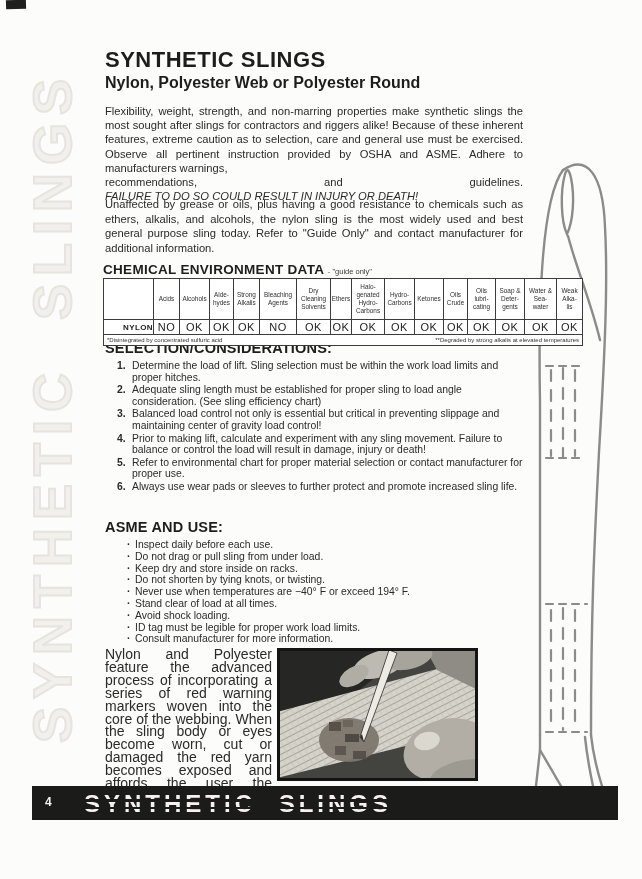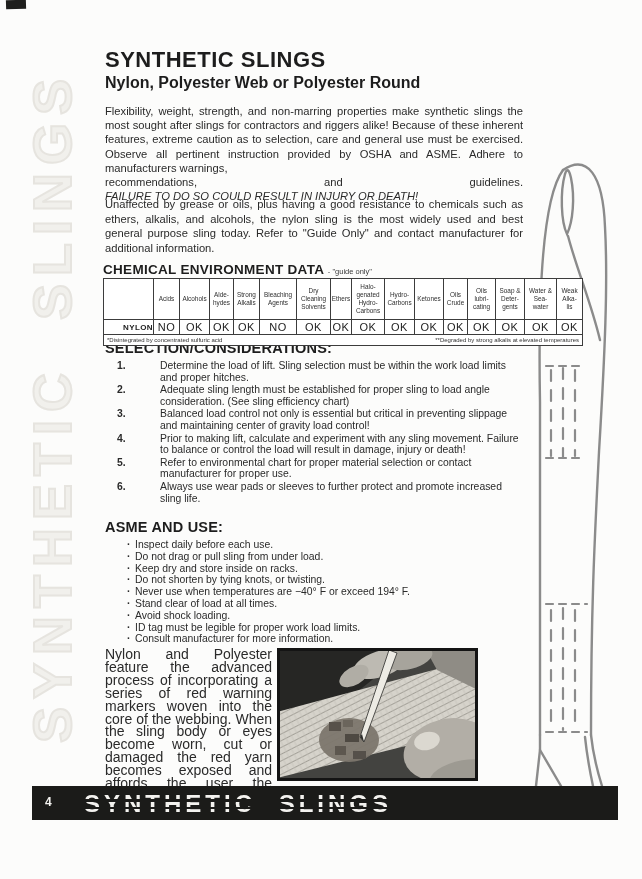--- a/index.html
+++ b/index.html
@@ -43,21 +43,21 @@
   th.rowlbl{font-size:8px;font-weight:700;text-align:right;padding-right:4px;letter-spacing:.4px;height:14px;color:#222;}
   td.val{font-size:11px;text-align:center;letter-spacing:.5px;height:14px;color:#222;}
   td.fnote-cell{height:10px;}
   .fnote{display:flex;justify-content:space-between;font-size:6px;padding:1px 3px;color:#333;}
   
   .sec-head{font-size:14.5px;font-weight:700;letter-spacing:.2px;color:#1d1d1d;margin:0 0 4px 0;}
   .selection{top:340px;}
   .care{top:519px;}
   .sel-item{display:flex;font-size:10.4px;line-height:11.6px;color:#2a2a2a;padding-left:12px;margin-bottom:1px;}
   .sel-item .num{width:15px;flex:0 0 15px;font-weight:700;text-align:left;}
-  .sel-item .txt{flex:1;margin-left:28px;}
+  .sel-item .txt{flex:1;}
   .care-item{display:flex;font-size:10.4px;line-height:11.8px;color:#2a2a2a;padding-left:22px;}
   .care-item .blt{width:8px;flex:0 0 8px;font-weight:700;}
   .care-item .txt{flex:1;}
   
   .bottom{top:648px;height:135px;}
   .yarn-text{position:absolute;left:0;top:0;width:167px;font-size:14px;line-height:12.9px;text-align:justify;color:#2a2a2a;-webkit-hyphens:auto;hyphens:auto;}
   .photo{position:absolute;left:172px;top:0;width:201px;height:133px;}
   
   .footer{position:absolute;left:32px;top:786px;width:586px;height:34px;background:#1b1b19;z-index:6;}
   .pagenum{position:absolute;left:13px;top:9px;font-size:12px;font-weight:700;color:#f3f2ef;}

